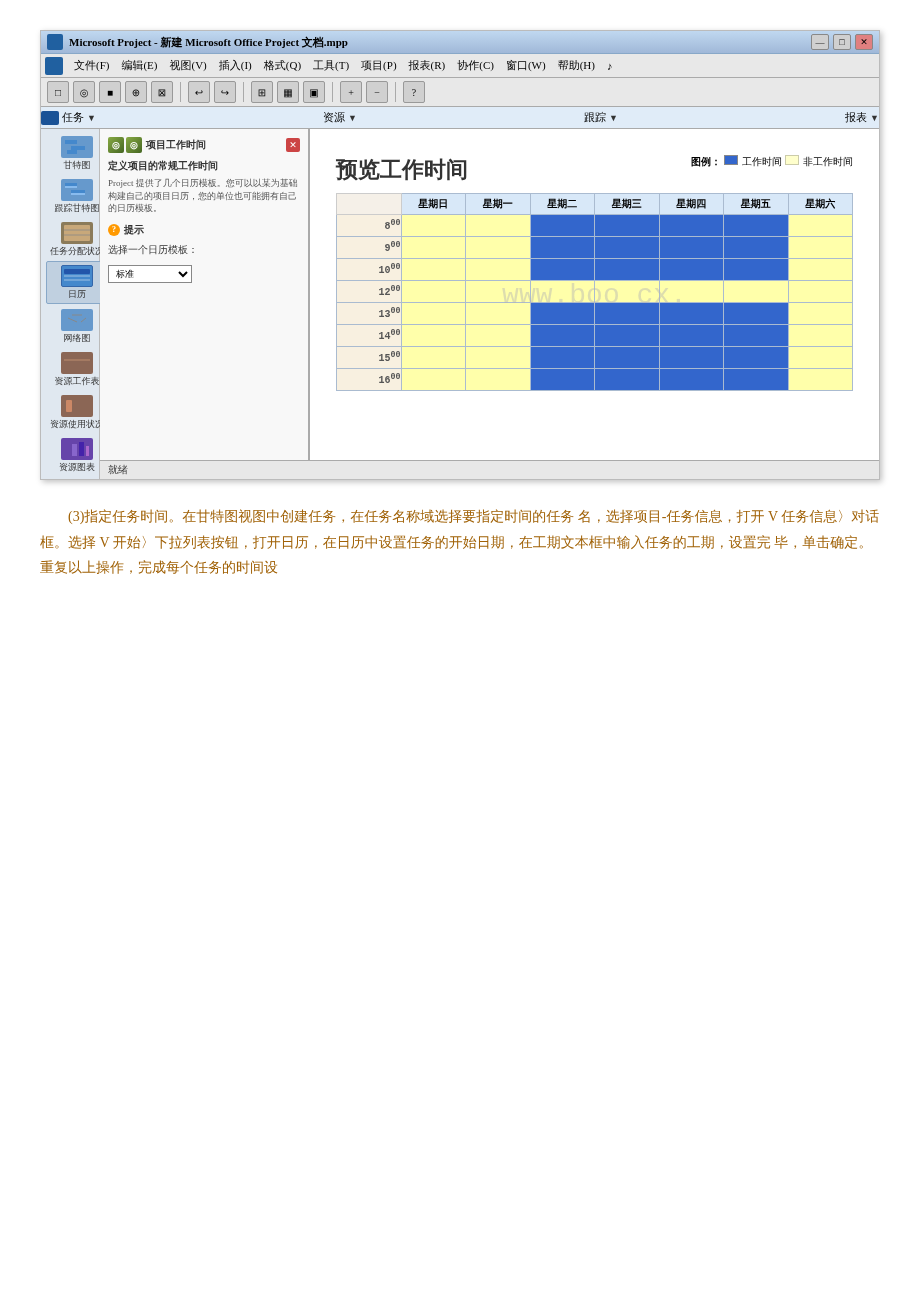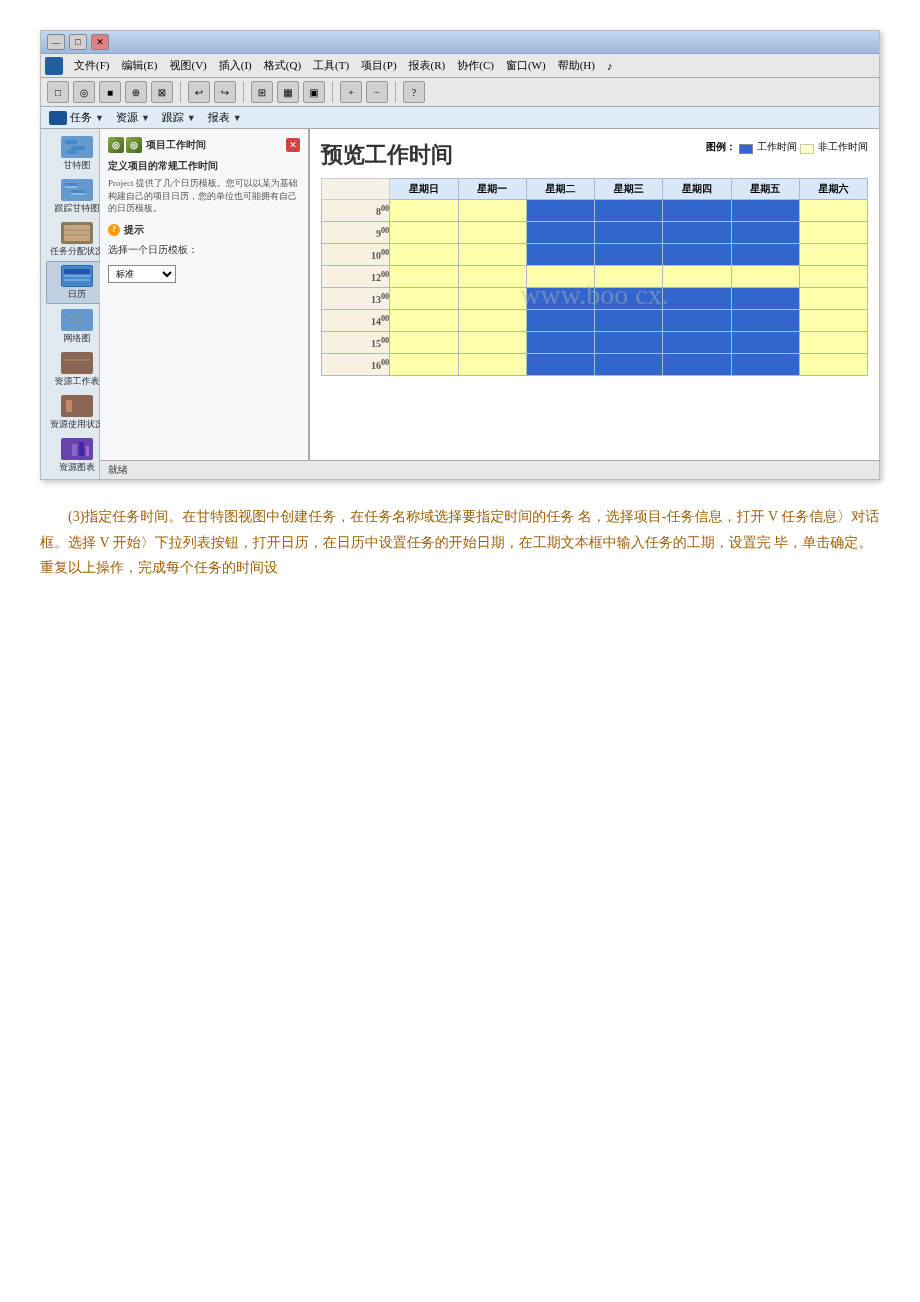--- a/index.html
+++ b/index.html
@@ -103,25 +103,26 @@
       display: flex; align-items: center; justify-content: center;
       font-size: 10px;
       cursor: pointer;
     }
     .toolbar-sep { width: 1px; height: 20px; background: #aaa; margin: 0 3px; }
 
     
     .view-toolbar {
       background: #e0ecf8;
       border-bottom: 1px solid #aaa;
-      padding: 3px 8px;
+      padding: 3px 0;
       display: flex;
       align-items: center;
       gap: 12px;
       font-size: 11px;
+      justify-content: space-between;
     }
     .view-toolbar-item {
       display: flex; align-items: center; gap: 3px; cursor: pointer;
     }
     .vt-icon {
       width: 18px; height: 14px;
       background: #1a5296;
       border-radius: 2px;
     }
     .vt-arrow { font-size: 9px; color: #333; }
@@ -235,21 +236,21 @@
       border-radius: 50%;
       flex-shrink: 0;
       display: flex; align-items: center; justify-content: center;
       color: #fff; font-size: 8px; font-weight: bold;
     }
     .wizard-label { font-size: 10px; font-weight: bold; }
     .wizard-select-row {
       display: flex; align-items: center; gap: 4px; margin-bottom: 8px;
     }
     .wizard-select {
-      width: 68px; height: 18px;
+      width: 84px; height: 18px;
       background: #fff;
       border: 1px solid #888;
       font-size: 9px;
       padding: 1px 3px;
     }
     .wizard-footer {
       position: absolute;
       bottom: 8px; left: 8px; right: 8px;
     }
     .wizard-step-text {
@@ -263,42 +264,43 @@
     .wizard-next-arrow {
       width: 0; height: 0;
       border-top: 5px solid transparent;
       border-bottom: 5px solid transparent;
       border-left: 7px solid #ff6600;
     }
 
     
     .calendar-preview {
       flex: 1;
-      padding: 11px;
+      padding: 26px;
       background: #ffffff;
+      font-family: Liberation Mono, monospace;
     }
     .preview-header {
       display: flex;
       justify-content: space-between;
       align-items: flex-start;
       margin-bottom: 8px;
     }
     .preview-title {
       font-size: 22px;
       font-weight: bold;
       color: #333;
     }
     .legend {
       font-size: 10px;
       display: flex;
       flex-direction: row;
       gap: 3px;
     }
     .legend-row {
-      display: flex; align-items: flex-end; gap: 4px;
+      display: flex; align-items: flex-start; gap: 4px;
     }
     .legend-box {
       width: 14px; height: 10px;
       border: 1px solid #888;
     }
     .legend-work { background: #3366cc; }
     .legend-nonwork { background: #ffffcc; border: 1px solid #ccccaa; }
 
     
     .cal-grid {
@@ -368,20 +370,24 @@
     }
   </style>
 </head>
 <body>
 
 <div class="doc-wrapper">
 
   <div class="screenshot">
 
     <div class="title-bar">
+      <div class="title-bar-left">
+        <span class="title-bar-icon"></span>
+        <span>Microsoft Project - 新建 Microsoft Office Project 文档.mpp</span>
+      </div>
       <div class="title-bar-controls">
         <div class="tb-btn">—</div>
         <div class="tb-btn">□</div>
         <div class="tb-btn" style="background:#e08080;">✕</div>
       </div>
     </div>
 
     <div class="menu-bar">
       <div class="menu-bar-icon"></div>
       <span class="menu-item">文件(F)</span>

